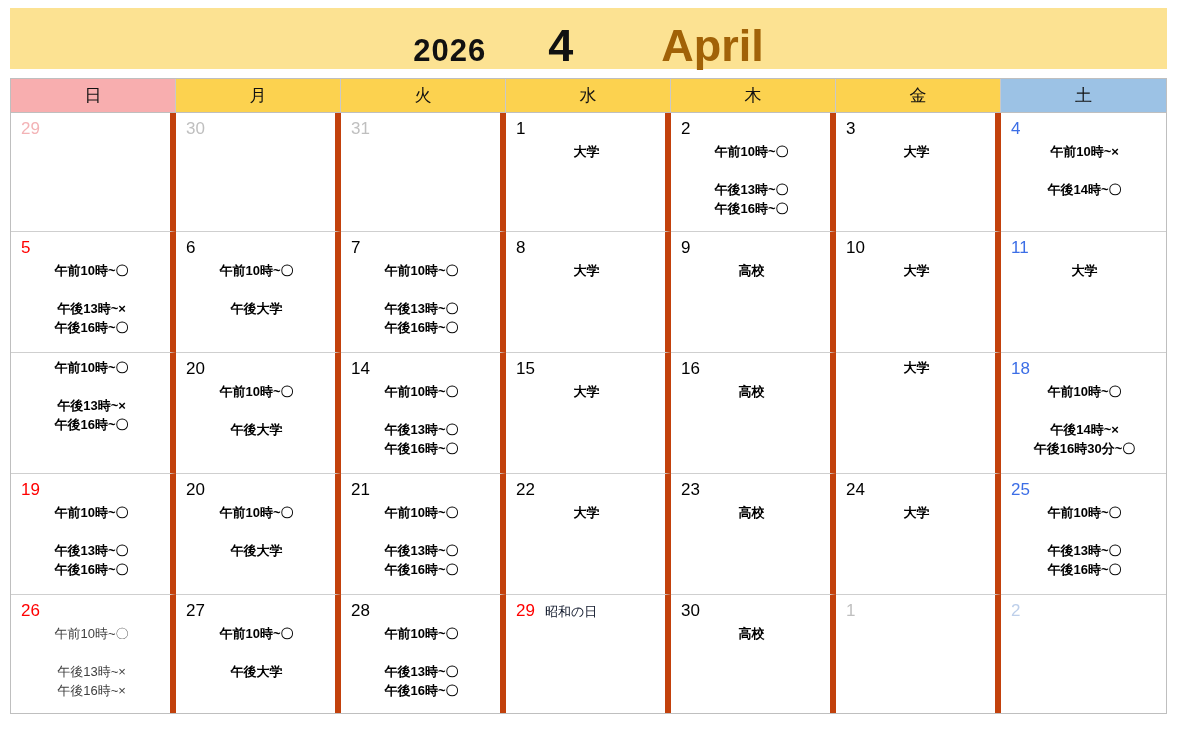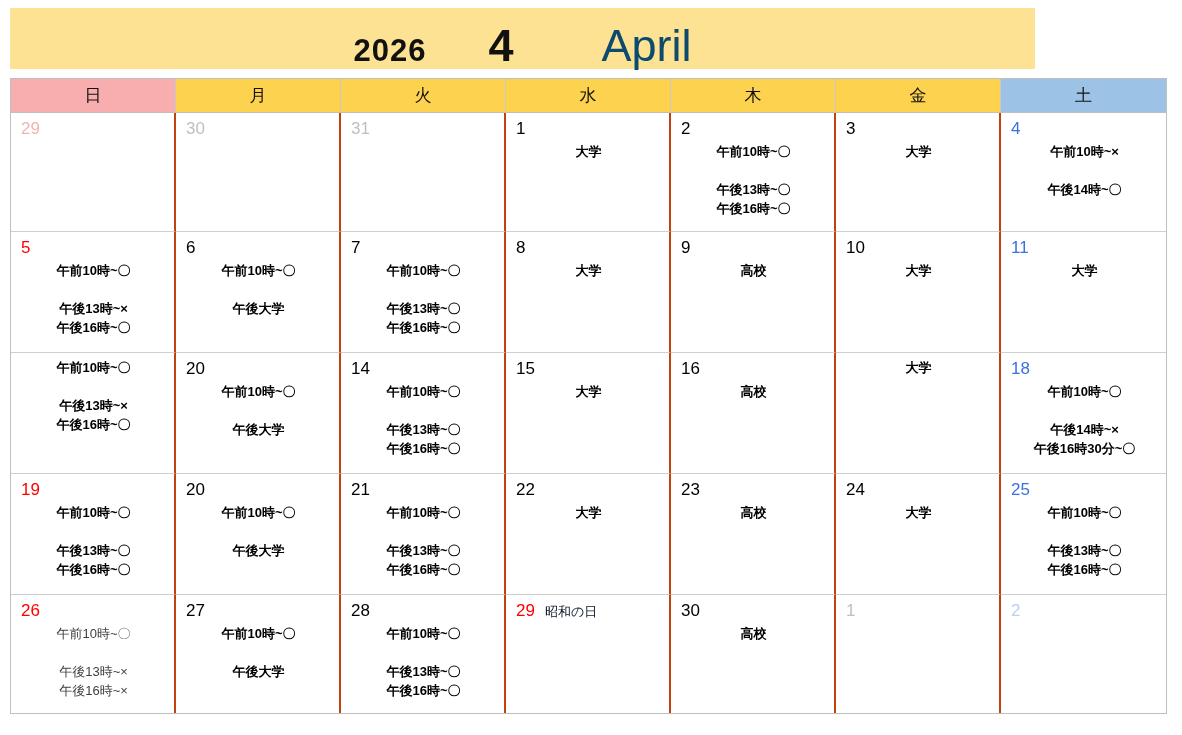--- a/index.html
+++ b/index.html
@@ -7,28 +7,28 @@
     width: 1182px; height: 735px;
     background: #ffffff;
     font-family: "Liberation Sans", "DejaVu Sans", sans-serif;
     overflow: hidden;
   }
   .page { position: relative; width: 1182px; height: 735px; }
 
   
   .banner {
     position: absolute; left: 10px; top: 8px;
-    width: 1025px; height: 61px;
+    width: 1157px; height: 61px;
     background: #FCE292;
     display: flex; justify-content: center; align-items: baseline;
     padding-top: 12px;
   }
   .banner .year  { font-size: 31px; font-weight: bold; color: #111; letter-spacing: 1px; }
   .banner .mnum  { font-size: 45px; font-weight: bold; color: #111; margin-left: 62px; }
-  .banner .mname { font-size: 45px; font-weight: normal; color: #0c4a6e; margin-left: 88px; text-align: right; }
+  .banner .mname { font-size: 45px; font-weight: bold; color: #a16207; margin-left: 88px; text-align: right; }
 
   
   .dayheader {
     position: absolute; left: 10px; top: 78px;
     width: 1157px; height: 35px;
     display: grid; grid-template-columns: repeat(7, 1fr);
     border: 1px solid #BFBFBF;
   }
   .hd-cell {
     display: flex; align-items: center; justify-content: center;
@@ -44,21 +44,21 @@
   .grid {
     position: absolute; left: 10px; top: 112px;
     width: 1157px; height: 602px;
     display: grid;
     grid-template-columns: repeat(7, 1fr);
     grid-template-rows: 119px 121px 121px 121px 118px;
     border: 1px solid #BFBFBF;
     background: #fff;
   }
   .cell {
-    border-right: 2px solid #c2410c;
+    border-right: 6px solid #c2410c;
     border-bottom: 1px solid #CFCFCF;
     padding: 4px 6px 0 8px;
     overflow: hidden;
   }
   .cell:nth-child(7n) { border-right: none; }
   .cell:nth-child(n+29) { border-bottom: none; }
 
   .day-line { display: flex; align-items: baseline; }
   .day-num { font-size: 17px; line-height: 24px; color: #000; padding-left: 2px; }
   .holiday { font-size: 13px; color: #0f172a; margin-left: 10px; }

